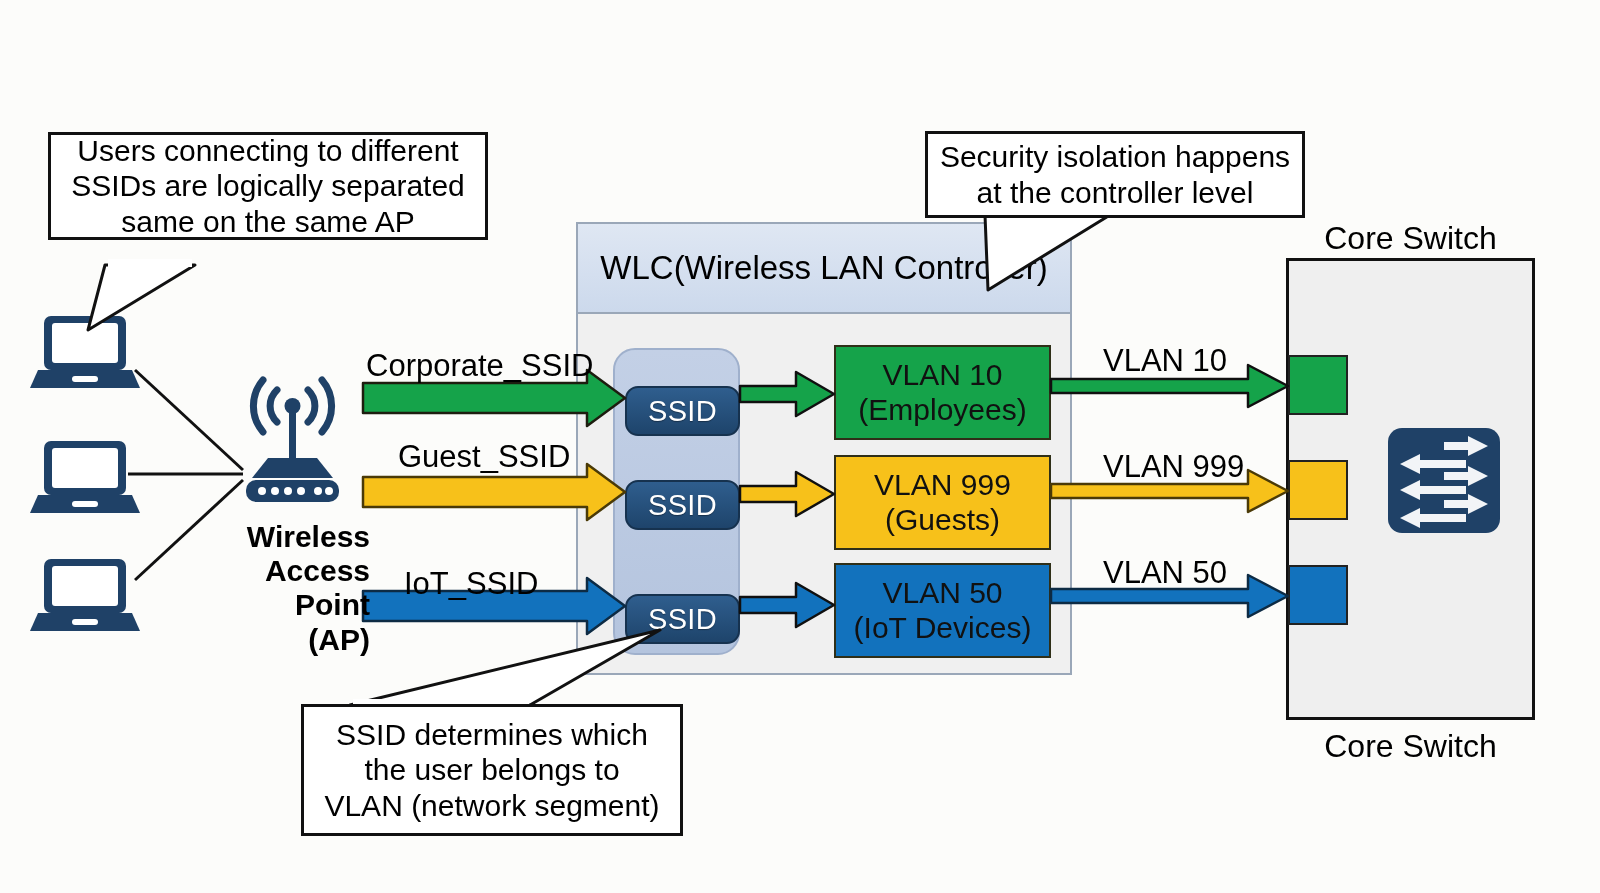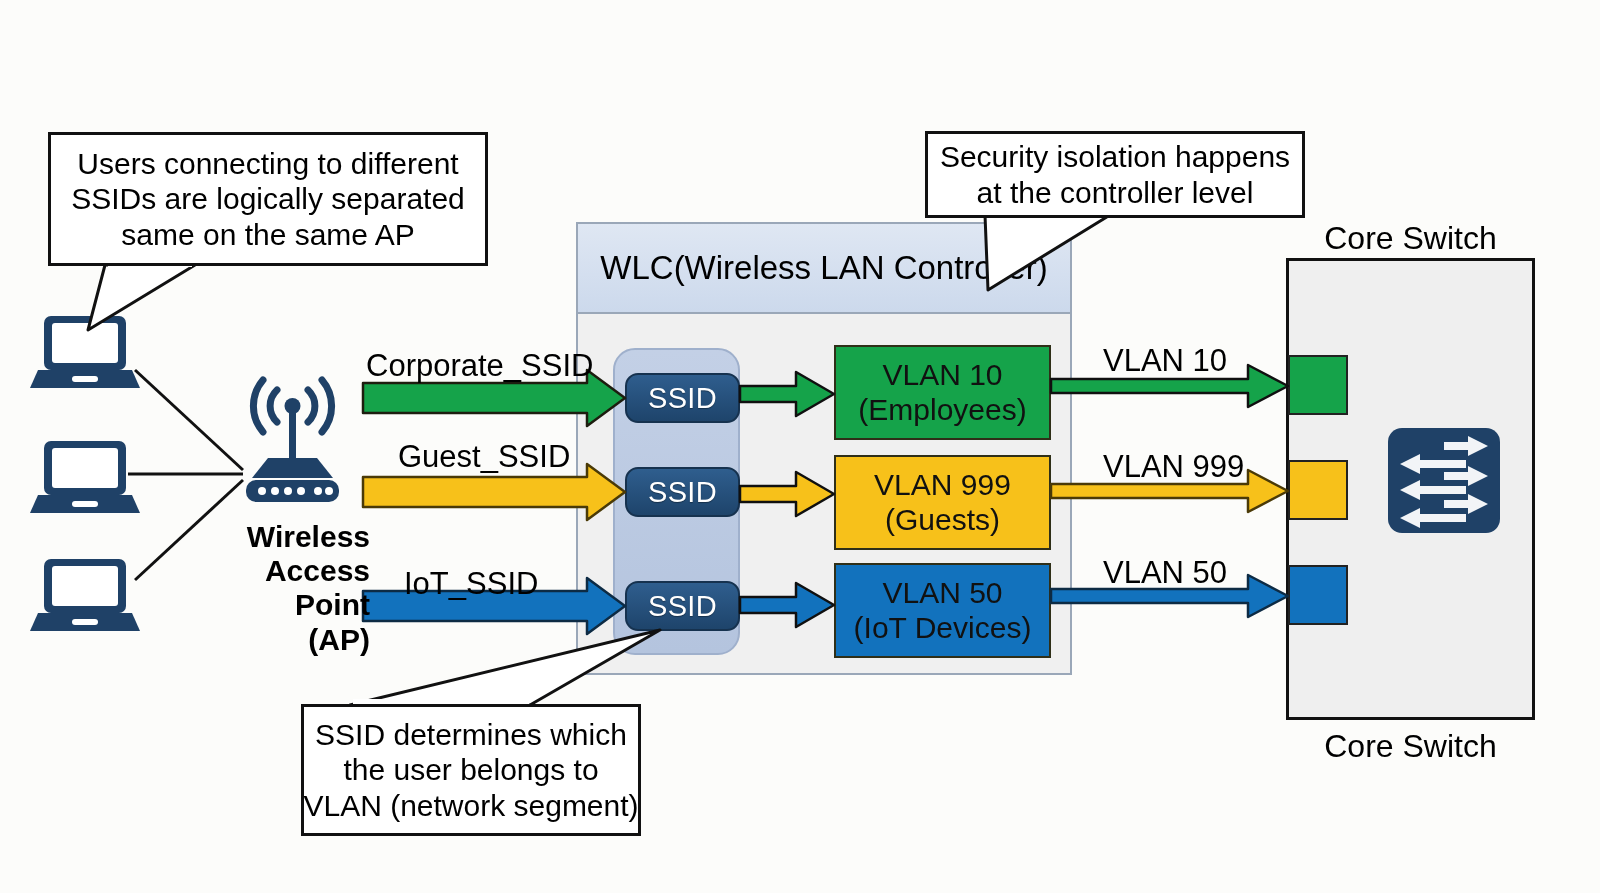--- a/index.html
+++ b/index.html
@@ -62,20 +62,21 @@
     background:linear-gradient(180deg,#2b5party 0%,#1f456e 100%);
     background:linear-gradient(180deg,#2f5e8e 0%,#1e446b 100%);
     border:2px solid #16324f;
     border-radius:13px;
     color:#ffffff;
     display:flex;align-items:center;justify-content:center;
     font-size:29px;
     letter-spacing:.3px;
     z-index:8;
     text-shadow:0 1px 1px rgba(0,0,0,.35);
+    margin-top:13px;
   }
 
   
   .vlan-box{
     position:absolute;
     box-sizing:border-box;
     border:2px solid #2f2f18;
     display:flex;flex-direction:column;
     align-items:center;justify-content:center;
     text-align:center;line-height:1.14;
@@ -277,30 +278,30 @@
   </svg>
 
   <div class="lbl" style="left:366px;top:348px;font-size:31px;">Corporate_SSID</div>
   <div class="lbl" style="left:398px;top:439px;font-size:31px;">Guest_SSID</div>
   <div class="lbl" style="left:404px;top:566px;font-size:31px;">IoT_SSID</div>
 
   <div class="lbl" style="left:1103px;top:343px;font-size:31px;">VLAN 10</div>
   <div class="lbl" style="left:1103px;top:449px;font-size:31px;">VLAN 999</div>
   <div class="lbl" style="left:1103px;top:555px;font-size:31px;">VLAN 50</div>
 
-  <div class="callout" style="left:48px;top:132px;width:440px;height:134px;font-size:30px;">
+  <div class="callout" style="left:48px;top:132px;width:440px;height:108px;font-size:30px;">
     <span class="ln">Users connecting to different</span>
     <span class="ln">SSIDs are logically separated</span>
     <span class="ln">same on the same AP</span>
   </div>
 
   <div class="callout" style="left:925px;top:131px;width:380px;height:87px;font-size:30px;">
     <span class="ln">Security isolation happens</span>
     <span class="ln">at the controller level</span>
   </div>
 
-  <div class="callout" style="left:301px;top:704px;width:340px;height:132px;font-size:30px;">
+  <div class="callout" style="left:301px;top:704px;width:382px;height:132px;font-size:30px;">
     <span class="ln">SSID determines which</span>
     <span class="ln">the user belongs to</span>
     <span class="ln">VLAN (network segment)</span>
   </div>
 
 </div>
 
 </body></html>

